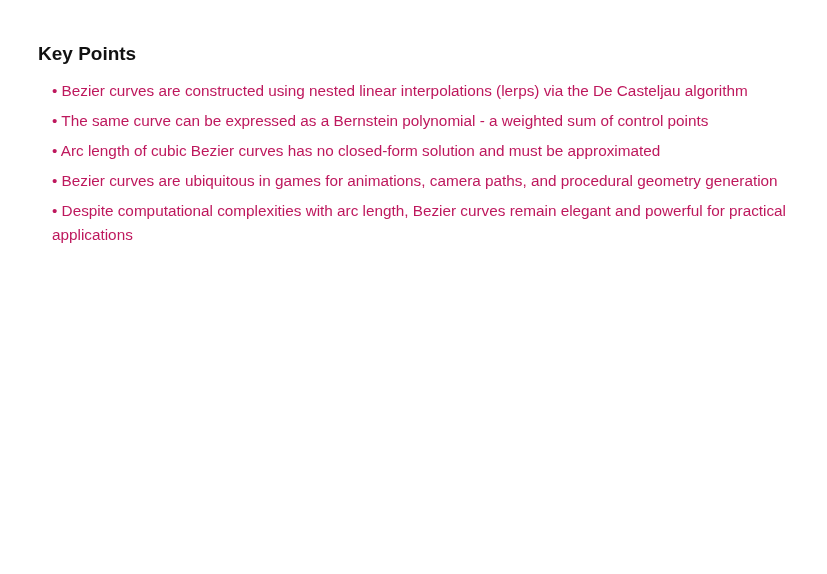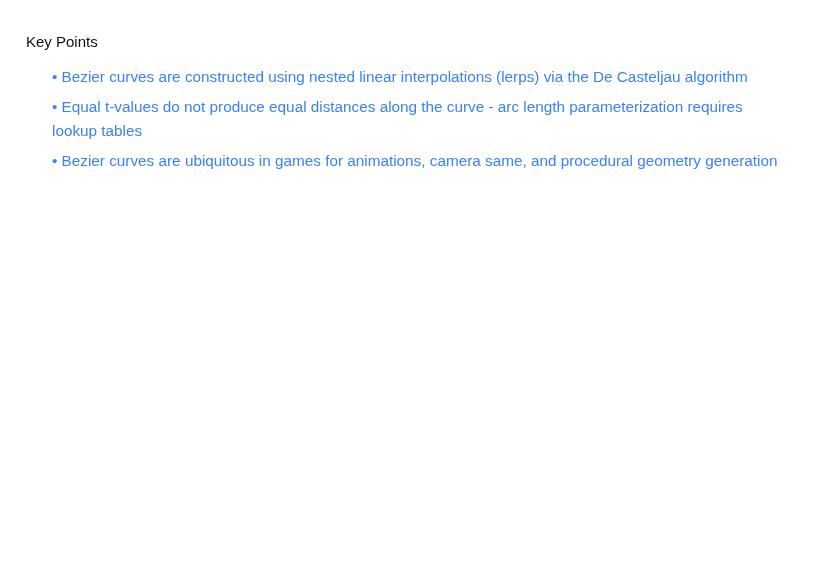--- a/index.html
+++ b/index.html
@@ -12,46 +12,48 @@
       height: 574px;
       overflow: hidden;
       font-family: "Liberation Sans", sans-serif;
       color: #1f1f1f;
     }
     .section {
       position: relative;
       padding: 29px 0 0 26px;
     }
     .title {
-      margin: 0;
-      font-size: 15px;
-      font-weight: normal;
+      margin: 12px;
+      font-size: 19px;
+      font-weight: bold;
       color: #111111;
       line-height: 26px;
       height: 26px;
     }
     .list {
       list-style: none;
       margin: 10px 0 0 0;
       padding: 0 0 0 26px;
       width: 740px;
     }
     .list li {
       font-size: 15.3px;
       line-height: 23.5px;
       margin: 0 0 6.5px 0;
-      color: #3b82f6;
+      color: #be185d;
     }
     .bullet {
       display: inline;
     }
   </style>
 </head>
 <body>
 
 <div class="section">
   <h2 class="title">Key Points</h2>
   <ul class="list">
     <li><span class="bullet">•</span> <span>Bezier curves are constructed using nested linear interpolations (lerps) via the De Casteljau algorithm</span></li>
-    <li><span class="bullet">•</span> <span>Equal t-values do not produce equal distances along the curve - arc length parameterization requires lookup tables</span></li>
-    <li><span class="bullet">•</span> <span>Bezier curves are ubiquitous in games for animations, camera same, and procedural geometry generation</span></li>
+    <li><span class="bullet">•</span> <span>The same curve can be expressed as a Bernstein polynomial - a weighted sum of control points</span></li>
+    <li><span class="bullet">•</span> <span>Arc length of cubic Bezier curves has no closed-form solution and must be approximated</span></li>
+    <li><span class="bullet">•</span> <span>Bezier curves are ubiquitous in games for animations, camera paths, and procedural geometry generation</span></li>
+    <li><span class="bullet">•</span> <span>Despite computational complexities with arc length, Bezier curves remain elegant and powerful for practical applications</span></li>
   </ul>
 </div>
 
 </body></html>

